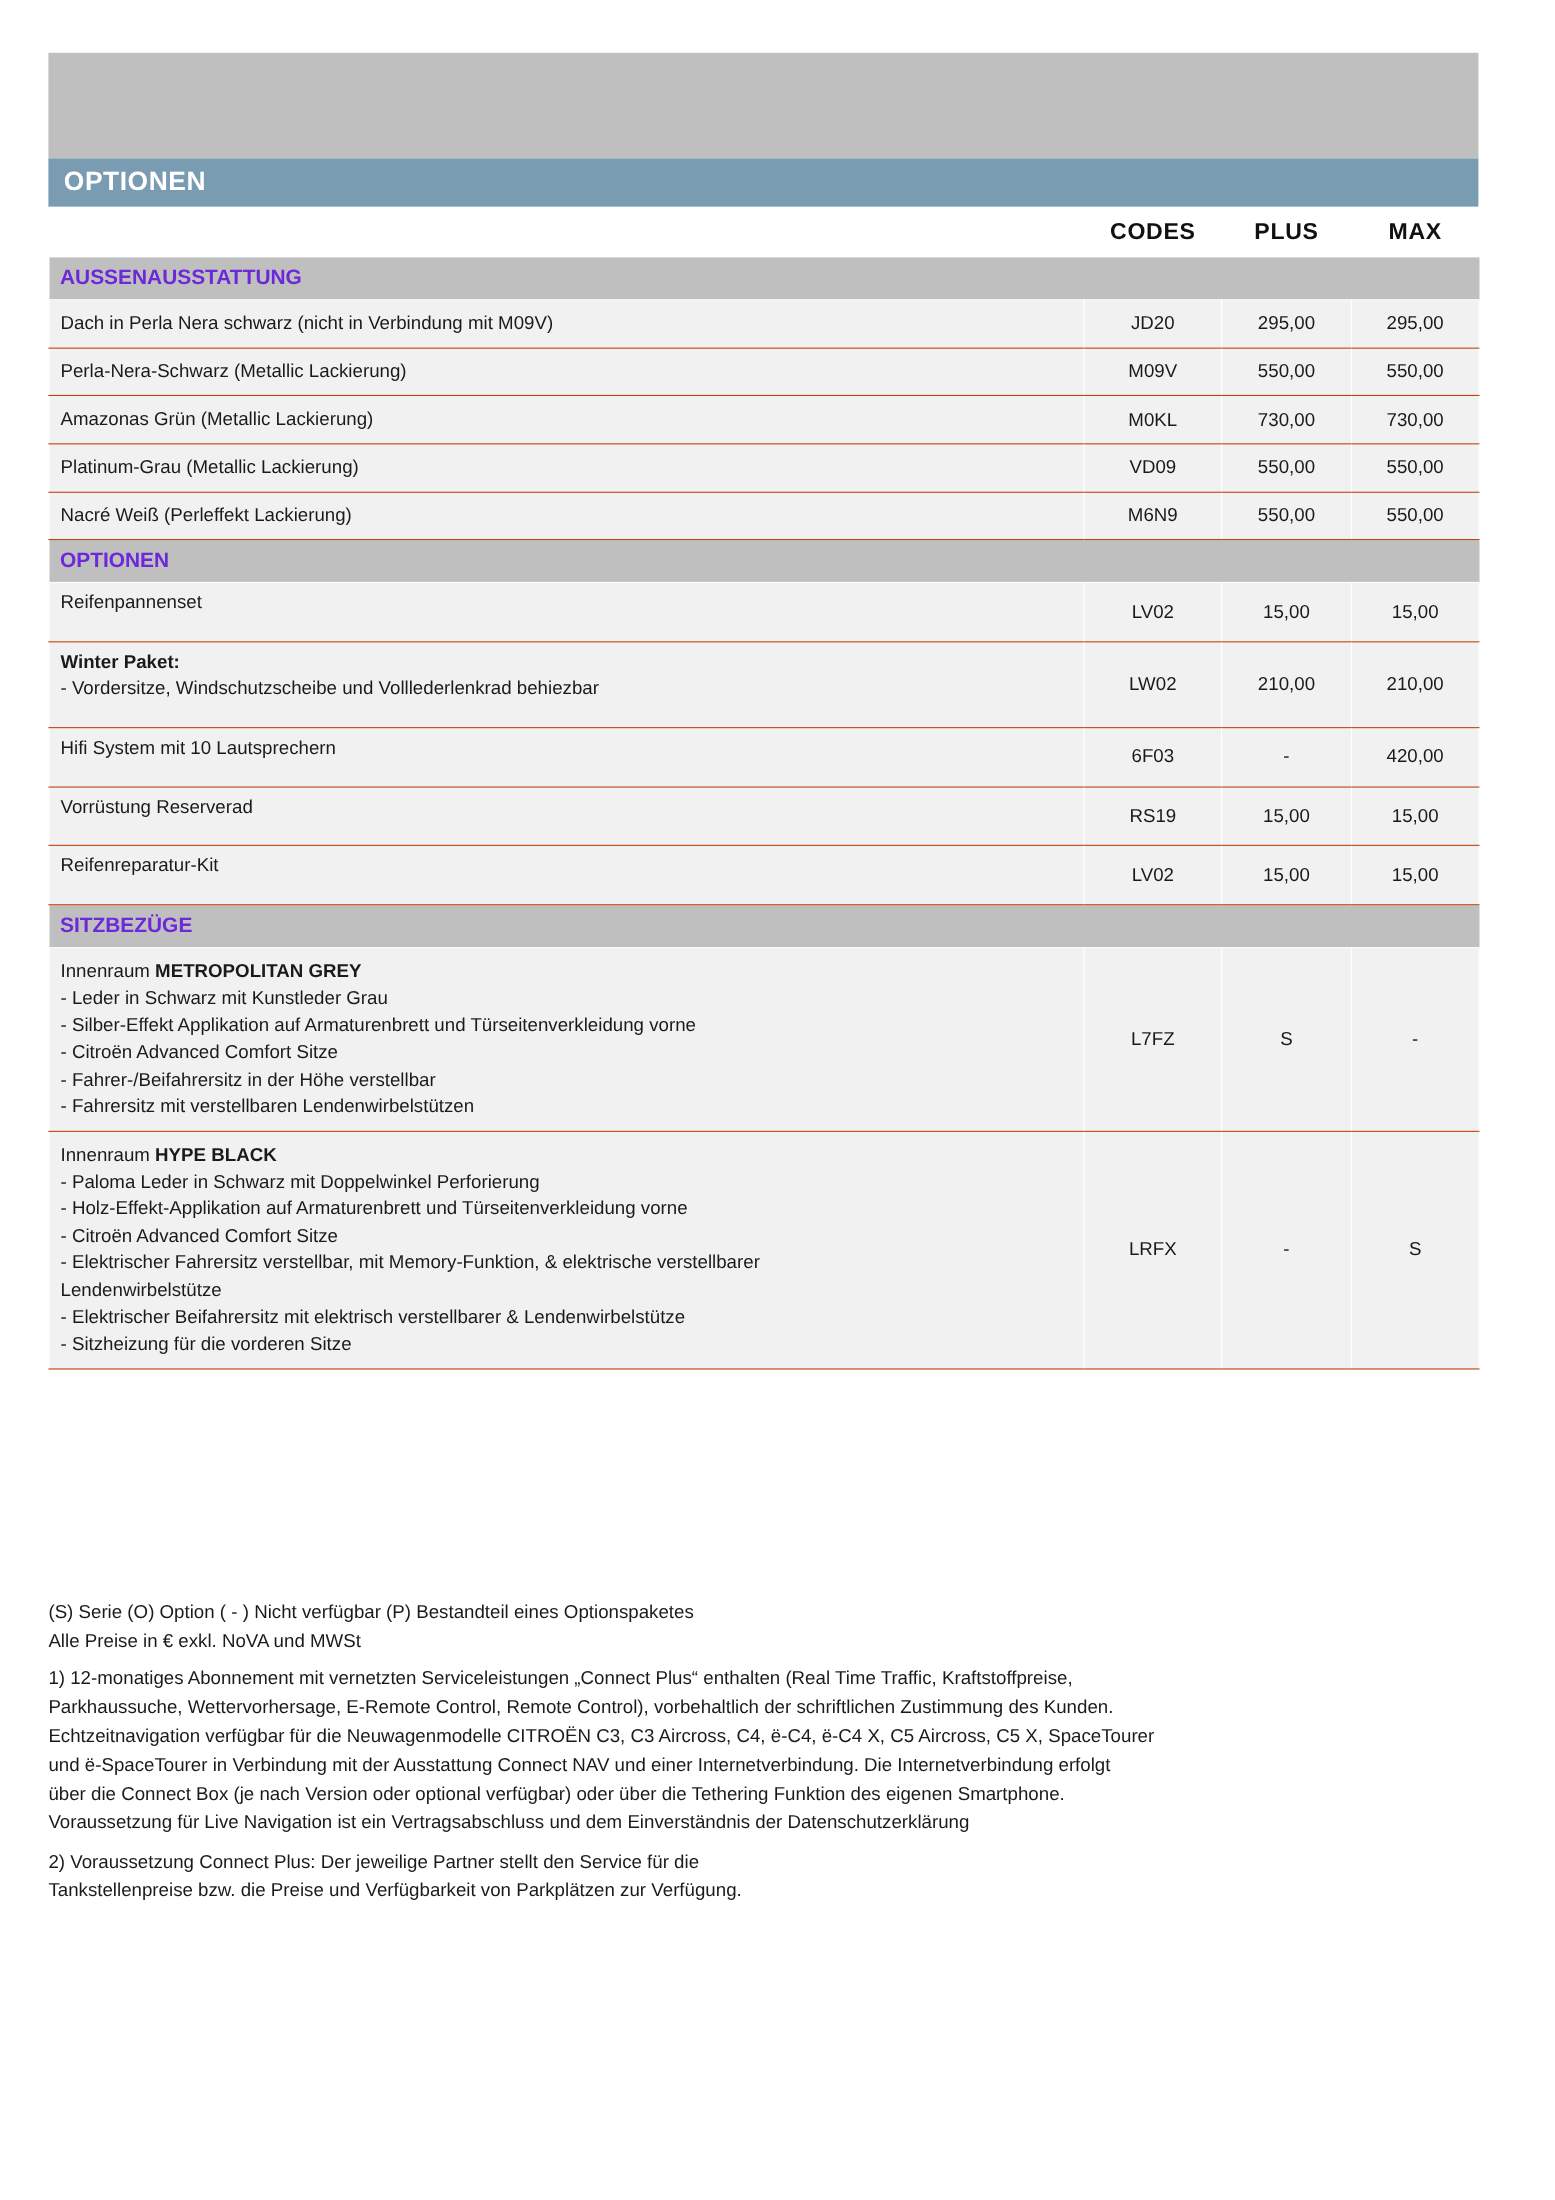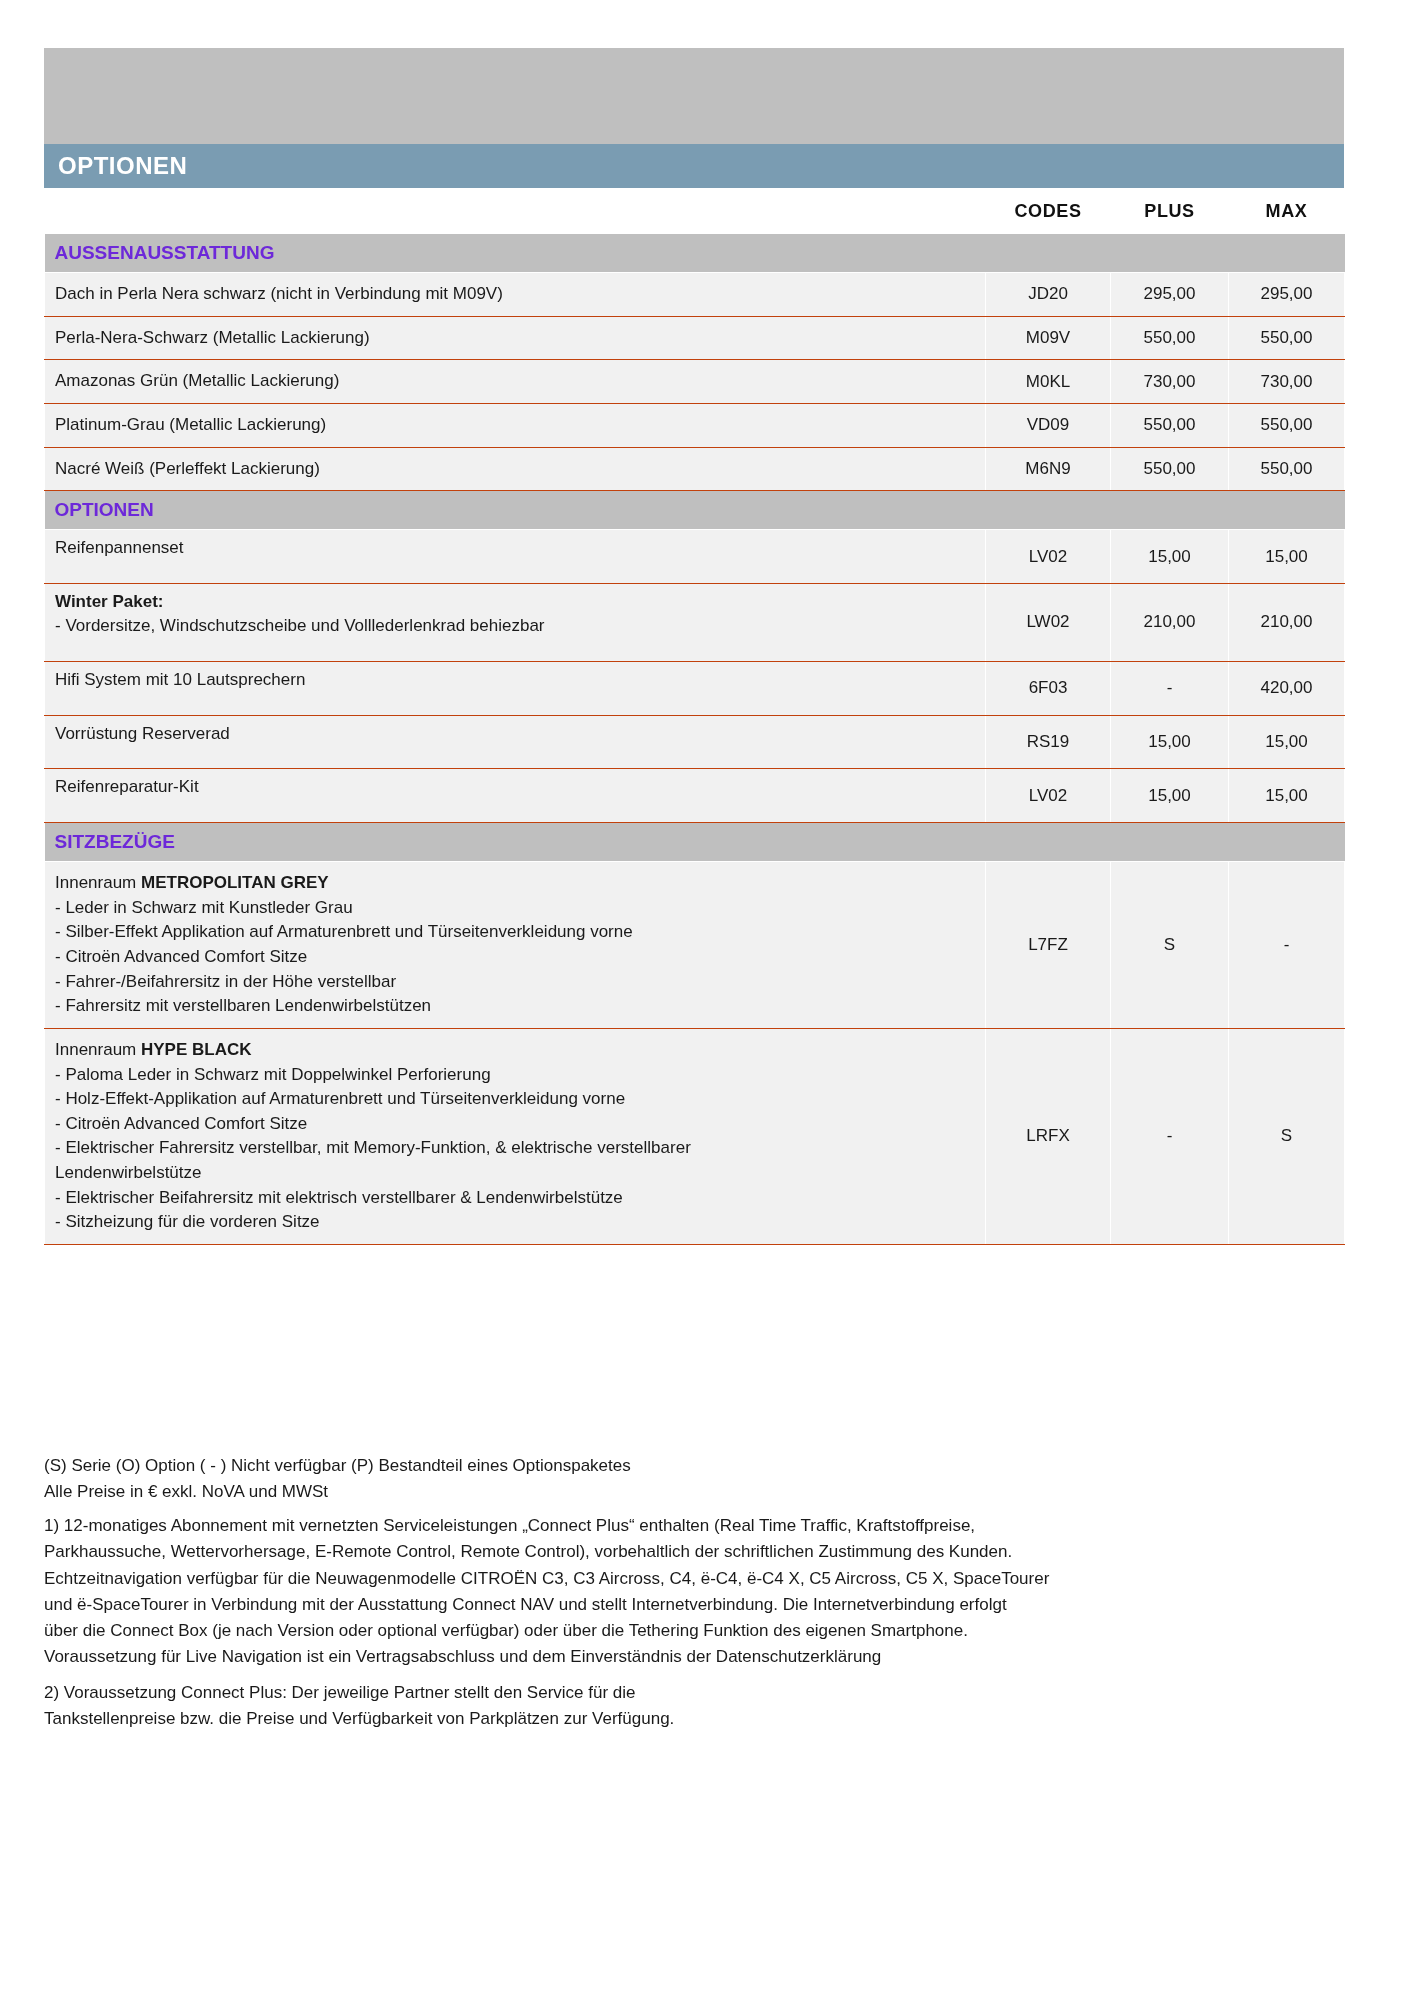--- a/index.html
+++ b/index.html
@@ -66,21 +66,21 @@
 
   .tbl th, .tbl td {
     padding: 0;
     vertical-align: middle;
   }
 
   
   tr.head-row th {
     background: #ffffff;
     height: 46px;
-    font-size: 18px;
+    font-size: 21px;
     font-weight: bold;
     letter-spacing: 0.6px;
     text-align: center;
     color: #111;
     border: none;
   }
   tr.head-row th.blank { border: none; }
 
   
   tr.section-row td {
@@ -267,21 +267,21 @@
       </tbody>
   </table>
 
   <div class="notes">
     <div class="n-line">(S) Serie (O) Option ( - ) Nicht verfügbar (P) Bestandteil eines Optionspaketes</div>
     <div class="n-line">Alle Preise in € exkl. NoVA und MWSt</div>
     <div class="n-block" id="note1">
         <div class="n-line">1) 12-monatiges Abonnement mit vernetzten Serviceleistungen „Connect Plus“ enthalten (Real Time Traffic, Kraftstoffpreise,</div>
         <div class="n-line">Parkhaussuche, Wettervorhersage, E-Remote Control, Remote Control), vorbehaltlich der schriftlichen Zustimmung des Kunden.</div>
         <div class="n-line">Echtzeitnavigation verfügbar für die Neuwagenmodelle CITROËN C3, C3 Aircross, C4, ë-C4, ë-C4 X, C5 Aircross, C5 X, SpaceTourer</div>
-        <div class="n-line">und ë-SpaceTourer in Verbindung mit der Ausstattung Connect NAV und stellt Internetverbindung. Die Internetverbindung erfolgt</div>
+        <div class="n-line">und ë-SpaceTourer in Verbindung mit der Ausstattung Connect NAV und einer Internetverbindung. Die Internetverbindung erfolgt</div>
         <div class="n-line">über die Connect Box (je nach Version oder optional verfügbar) oder über die Tethering Funktion des eigenen Smartphone.</div>
         <div class="n-line">Voraussetzung für Live Navigation ist ein Vertragsabschluss und dem Einverständnis der Datenschutzerklärung</div>
       </div>
     <div class="n-para" id="note2">
         <div class="n-line">2) Voraussetzung Connect Plus: Der jeweilige Partner stellt den Service für die</div>
         <div class="n-line">Tankstellenpreise bzw. die Preise und Verfügbarkeit von Parkplätzen zur Verfügung.</div>
       </div>
   </div>
 
 </div>

